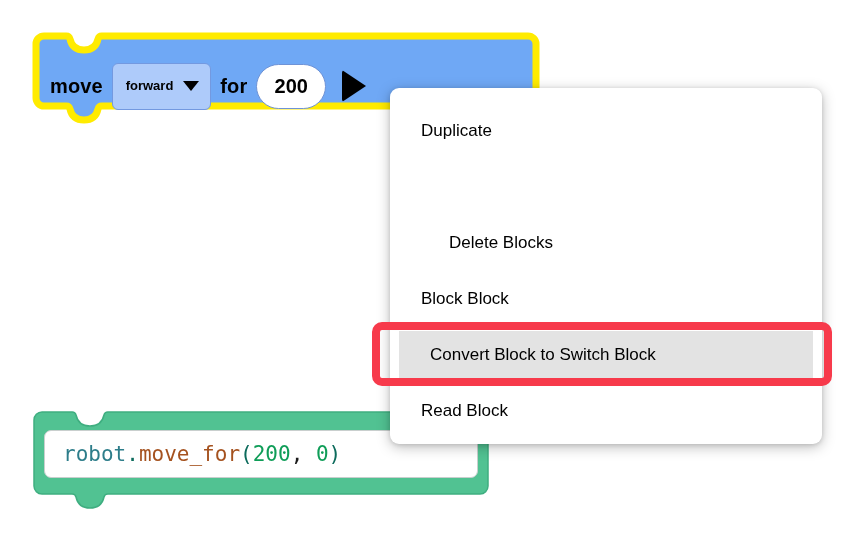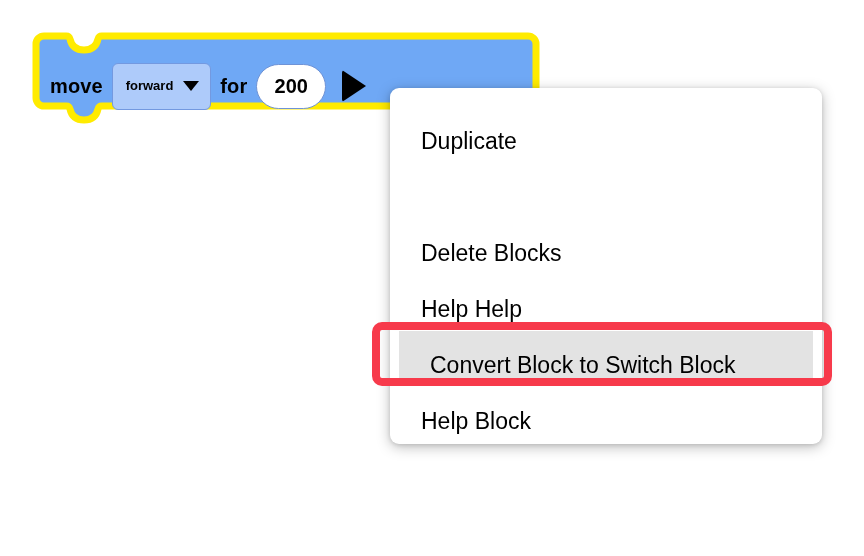--- a/index.html
+++ b/index.html
@@ -159,24 +159,24 @@
     border-radius: 9px;
     box-shadow: 0 3px 14px rgba(0,0,0,0.26), 0 1px 4px rgba(0,0,0,0.13);
     overflow: hidden;
   }
   .menu-item {
     position: absolute;
     left: 0;
     width: 432px;
     height: 48px;
     display: flex;
-    align-items: flex-end;
+    align-items: center;
     padding-left: 31px;
     box-sizing: border-box;
-    font-size: 23px;
+    font-size: 17px;
     color: #000000;
     white-space: nowrap;
   }
   .menu-item.selected {
     background: #e3e3e3;
     width: 414px;
     left: 9px;
   }
 
   
@@ -233,34 +233,61 @@
 
       <span class="num-field">
         <span>200</span>
       </span>
 
 
       <span class="play-btn"></span>
     </div>
   </div>
 
+  <div class="green-wrap">
+    <svg class="green-svg" width="470" height="100" viewBox="0 0 470 100">
+      <path d="M 4,10
+               a 8,8 0 0 1 8,-8
+               L 42,2
+               a 4,4 0 0 1 4,3
+               c 1.5,7 6,11 14,11
+               c 8,0 12.5,-4 14,-11
+               a 4,4 0 0 1 4,-3
+               L 450,2
+               a 8,8 0 0 1 8,8
+               L 458,76
+               a 8,8 0 0 1 -8,8
+               L 78,84
+               a 4,4 0 0 0 -4,3
+               c -1.5,7 -6,11 -14,11
+               c -8,0 -12.5,-4 -14,-11
+               a 4,4 0 0 0 -4,-3
+               L 12,84
+               a 8,8 0 0 1 -8,-8
+               Z" fill="#51c292" stroke="#3fae80" stroke-width="1.5" stroke-linejoin="round"></path>
+    </svg>
+
+    <div class="code-field">
+      <span class="code-text"><span class="tok-var">robot</span><span class="tok-punct">.</span><span class="tok-fn">move_for</span><span class="tok-punct">(</span><span class="tok-num">200</span><span class="tok-comma">,</span><span class="tok-comma"> </span><span class="tok-num">0</span><span class="tok-punct">)</span></span>
+    </div>
+  </div>
 
   <div class="context-menu">
     <div class="menu-item" style="top:19px;">
       <span>Duplicate</span>
     </div>
-    <div class="menu-item" style="top:131px;">
+    <div class="menu-item" style="top:131px;margin-left:28px;">
       <span>Delete Blocks</span>
     </div>
     <div class="menu-item" style="top:187px;">
-      <span>Help Help</span>
+      <span>Block Block</span>
     </div>
     <div class="menu-item selected" style="top:243px;">
       <span>Convert Block to Switch Block</span>
     </div>
     <div class="menu-item" style="top:299px;">
-      <span>Help Block</span>
+      <span>Read Block</span>
     </div>
   </div>
 
   <div class="red-box"></div>
 
 </div>
 
 </body></html>

